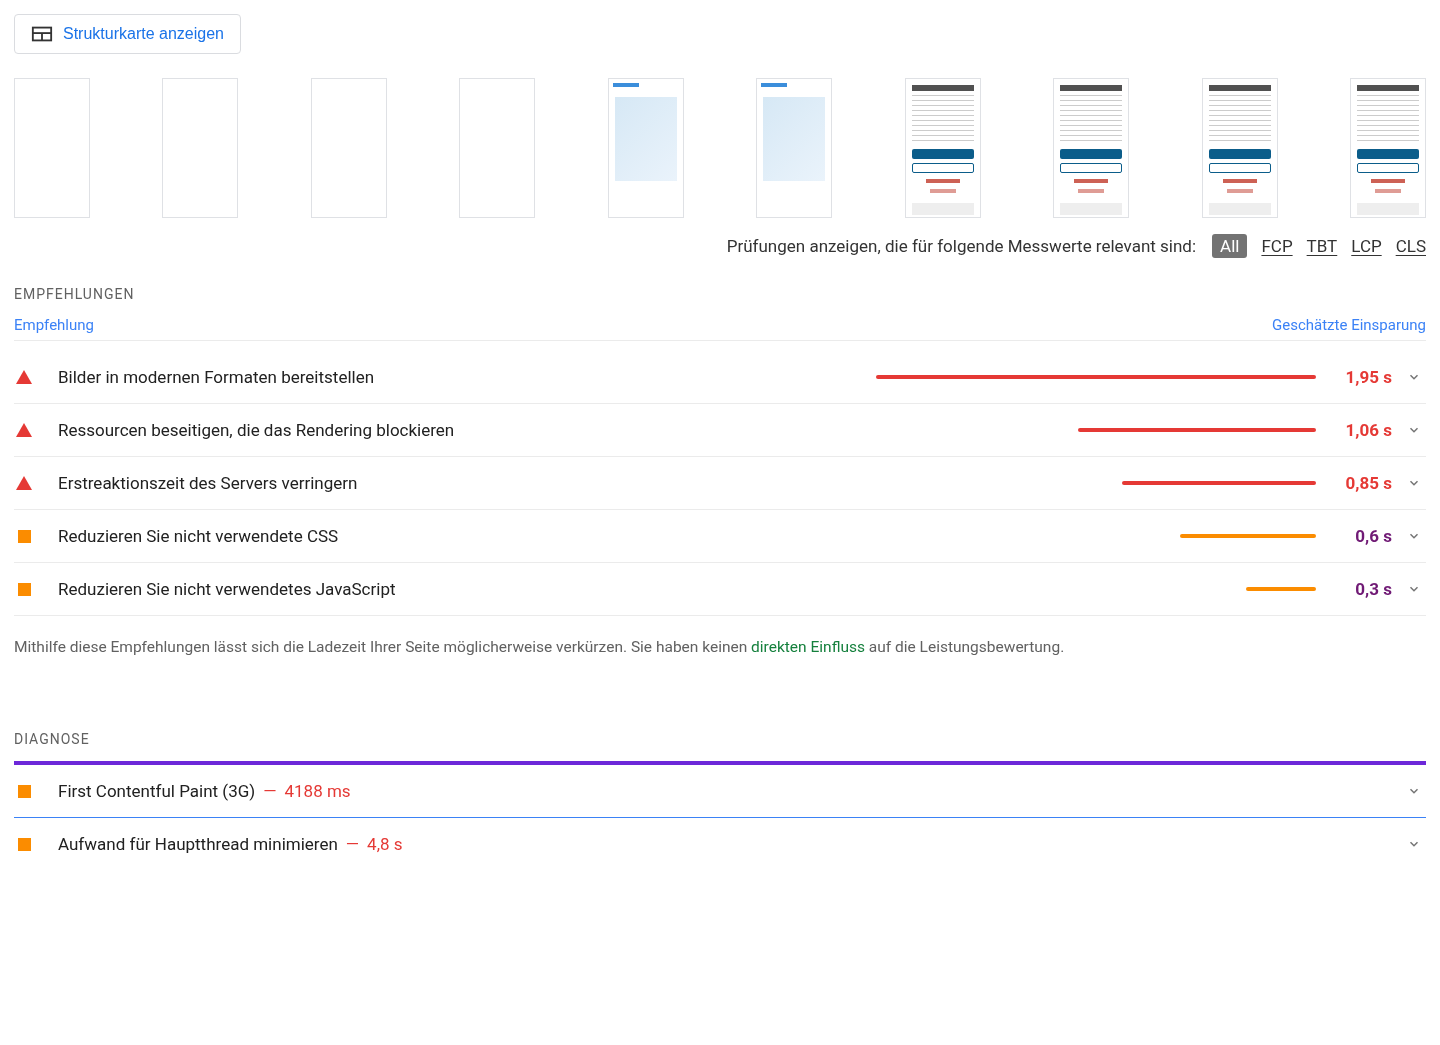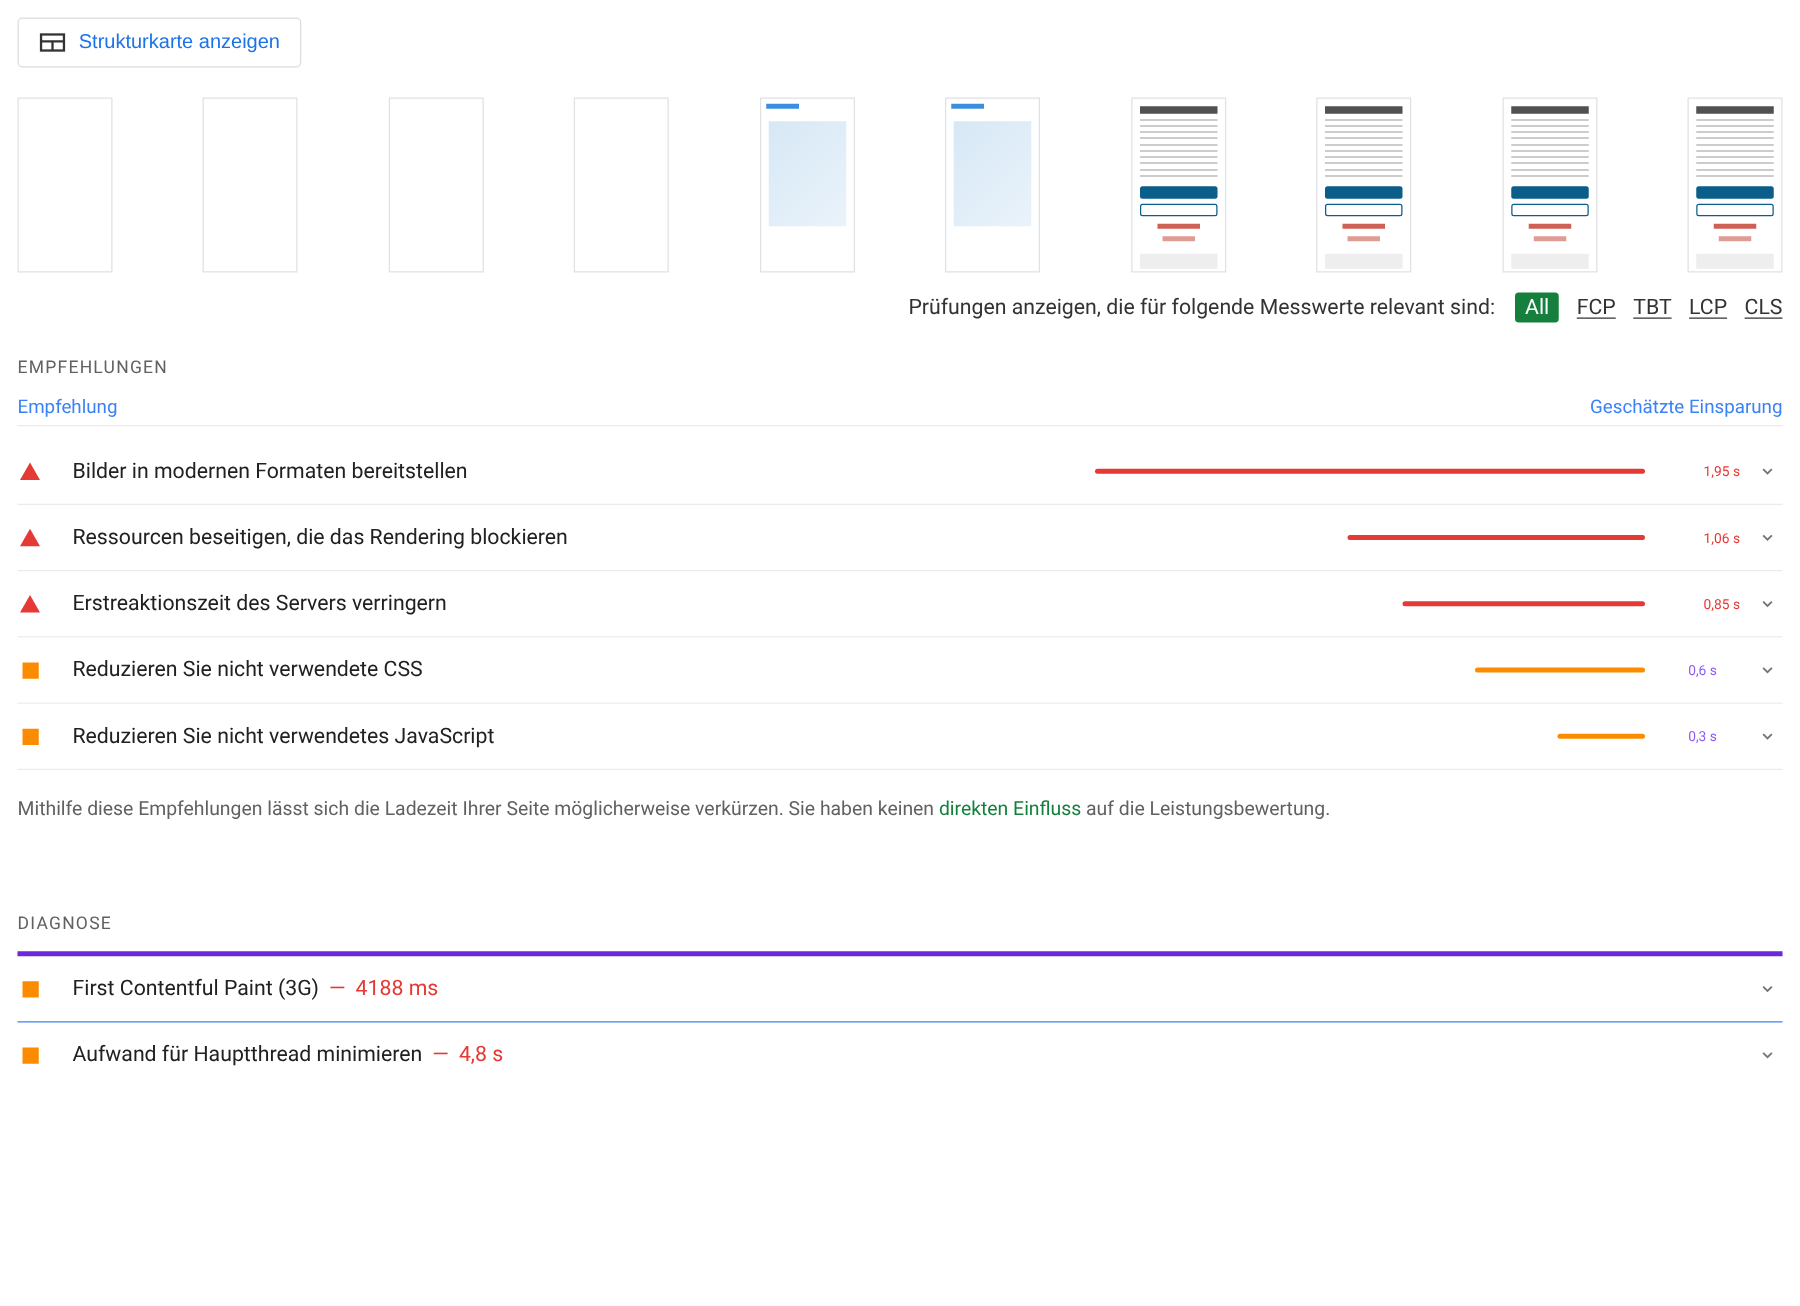--- a/index.html
+++ b/index.html
@@ -103,21 +103,21 @@
 }
 .filter-pills { display: flex; gap: 14px; align-items: center; }
 .pill {
   text-decoration: underline;
   text-underline-offset: 3px;
   color: #333;
   cursor: pointer;
   font-size: 17px;
 }
 .pill.active {
-  background: #15803d;
+  background: #737373;
   color: #fff;
   text-decoration: none;
   padding: 2px 8px;
   border-radius: 3px;
 }
 .section-heading {
   font-size: 14px;
   letter-spacing: 1px;
   color: #616161;
   text-transform: uppercase;
@@ -170,24 +170,25 @@
 }
 .bar {
   height: 4px;
   border-radius: 2px;
 }
 .bar.red { background: #e53935; }
 .bar.orange { background: #fb8c00; }
 .savings {
   width: 60px;
   text-align: right;
-  font-size: 11px;
+  font-size: 17px;
+  font-weight: bold;
 }
 .savings.red { color: #e53935; }
-.savings.orange { color: #8b5cf6; text-align: center; }
+.savings.orange { color: #701a75; }
 .chevron {
   width: 24px;
   display: flex;
   justify-content: center;
   color: #757575;
   margin-left: 10px;
 }
 .chevron svg { width: 14px; height: 14px; }
 .footnote {
   margin-top: 20px;

